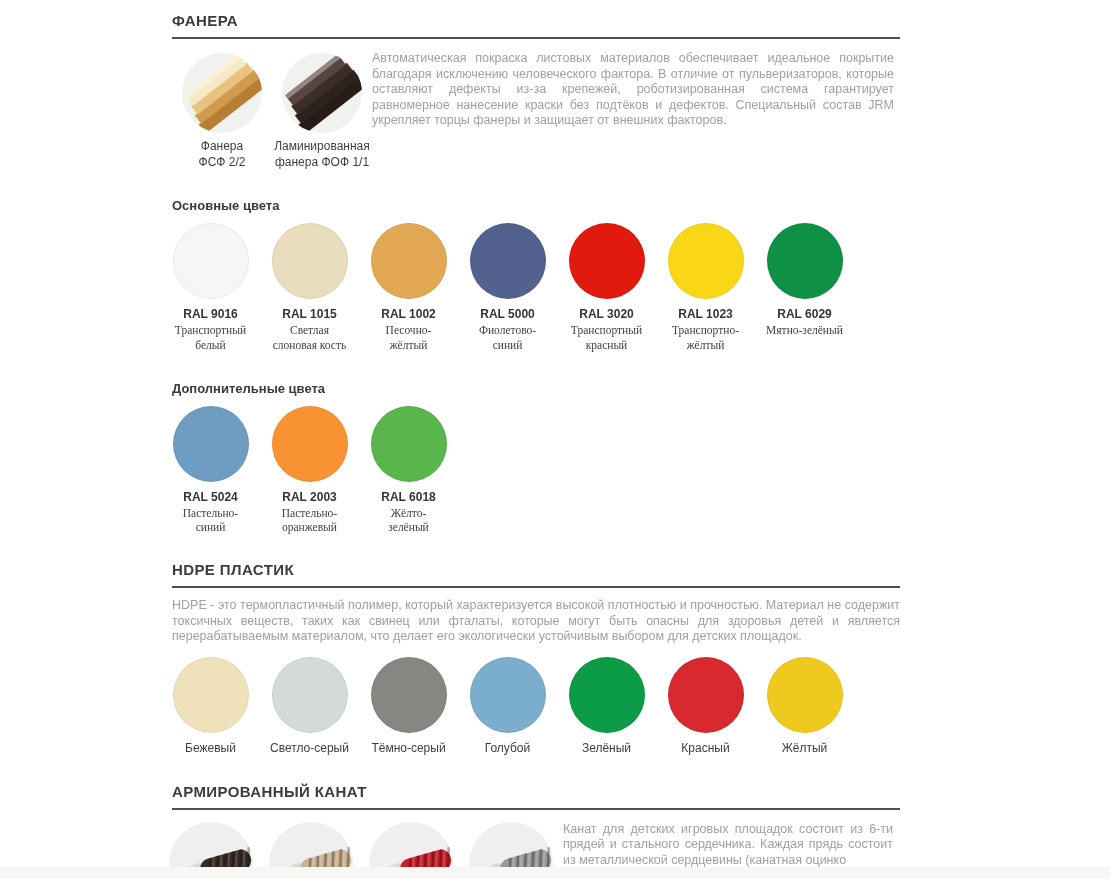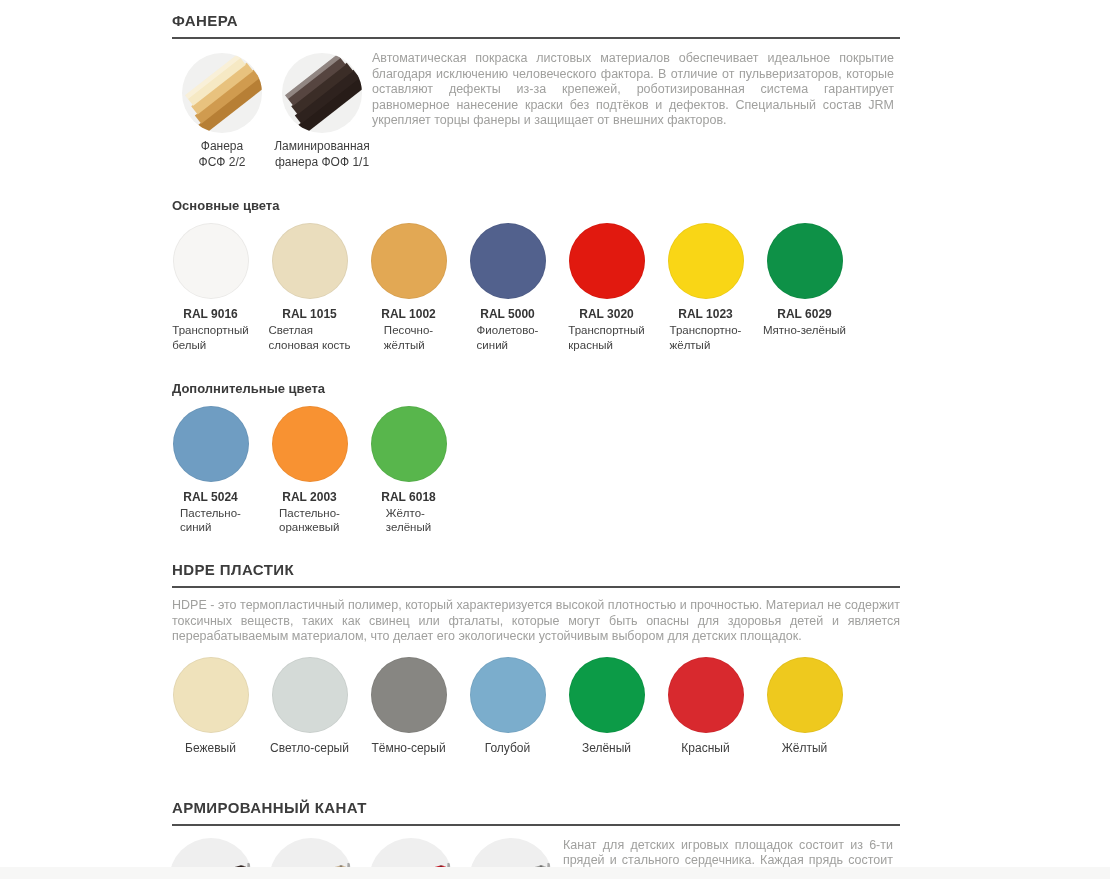--- a/index.html
+++ b/index.html
@@ -41,22 +41,22 @@
   .subhead { font-size:13px; font-weight:bold; color:#3a3a3a; margin-top:28px; }
 
   .circle-row { display:flex; margin-left:-11px; margin-top:10px; }
   .citem { width:99px; display:flex; flex-direction:column; align-items:center; }
   .dot {
     width:76px; height:76px; border-radius:50%;
     box-shadow: inset 0 0 0 1px rgba(0,0,0,0.05);
   }
   .ral-code { margin-top:8px; font-size:12px; font-weight:bold; color:#353535; text-align:center; }
   .ral-name {
-    margin-top:2px; font-size:11.5px; color:#424242; text-align:left;
-    line-height:1.28; white-space:pre-line;
+    margin-top:2px; font-size:11.5px; color:#424242; text-align:center;
+    line-height:1.28; white-space:pre-line;font-family:Liberation Serif, serif;
   }
   .plain-name { margin-top:8px; font-size:12px; color:#3e3e3e; }
 
   .hdpe-para { margin-top:10px; }
   .hdpe-row { margin-top:12px; }
 
   .rope-row-wrap { display:flex; margin-top:12px; }
   .ropes { display:flex; width:400px; margin-left:-11px; flex-shrink:0; }
   .rope-item { width:100px; display:flex; flex-direction:column; align-items:center; }
   .rope-item svg { width:84px; height:84px; display:block; }
@@ -236,21 +236,21 @@
     <div class="dot" style="background: rgb(216, 41, 46);"></div>
     <div class="plain-name">Красный</div>
   </div>
 
   <div class="citem">
     <div class="dot" style="background: rgb(238, 201, 30);"></div>
     <div class="plain-name">Жёлтый</div>
   </div>
 </div>
 
-    <div class="section-head" style="margin-top:44px;">
+    <div class="section-head" style="margin-top:28px;">
       <h2>АРМИРОВАННЫЙ КАНАТ</h2>
     </div>
     <div class="rope-row-wrap">
       <div class="ropes">
   <div class="rope-item">
     <span>
               <svg viewBox="0 0 84 84" xmlns="http://www.w3.org/2000/svg">
       <defs>
                   <clipPath id="clip3">
                     <circle cx="42" cy="42" r="42"></circle>

